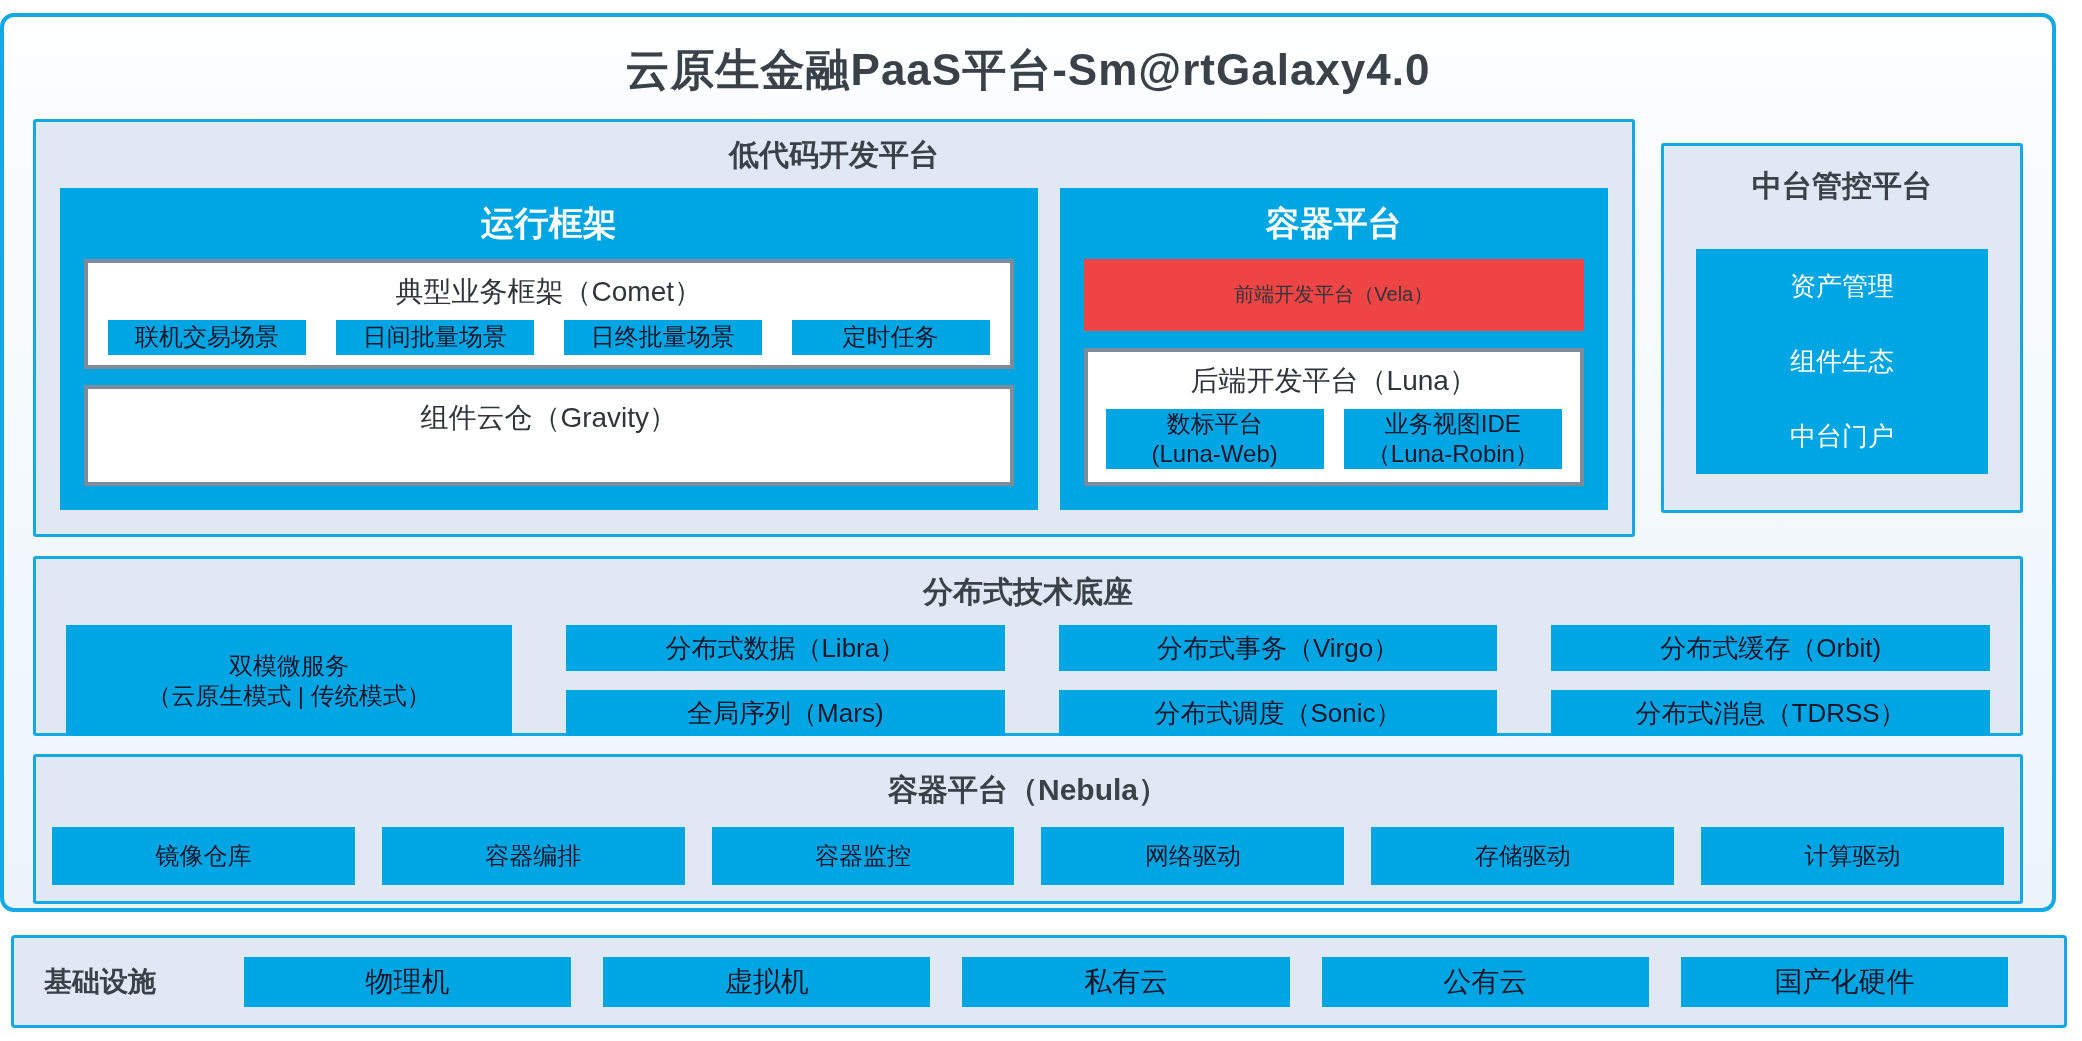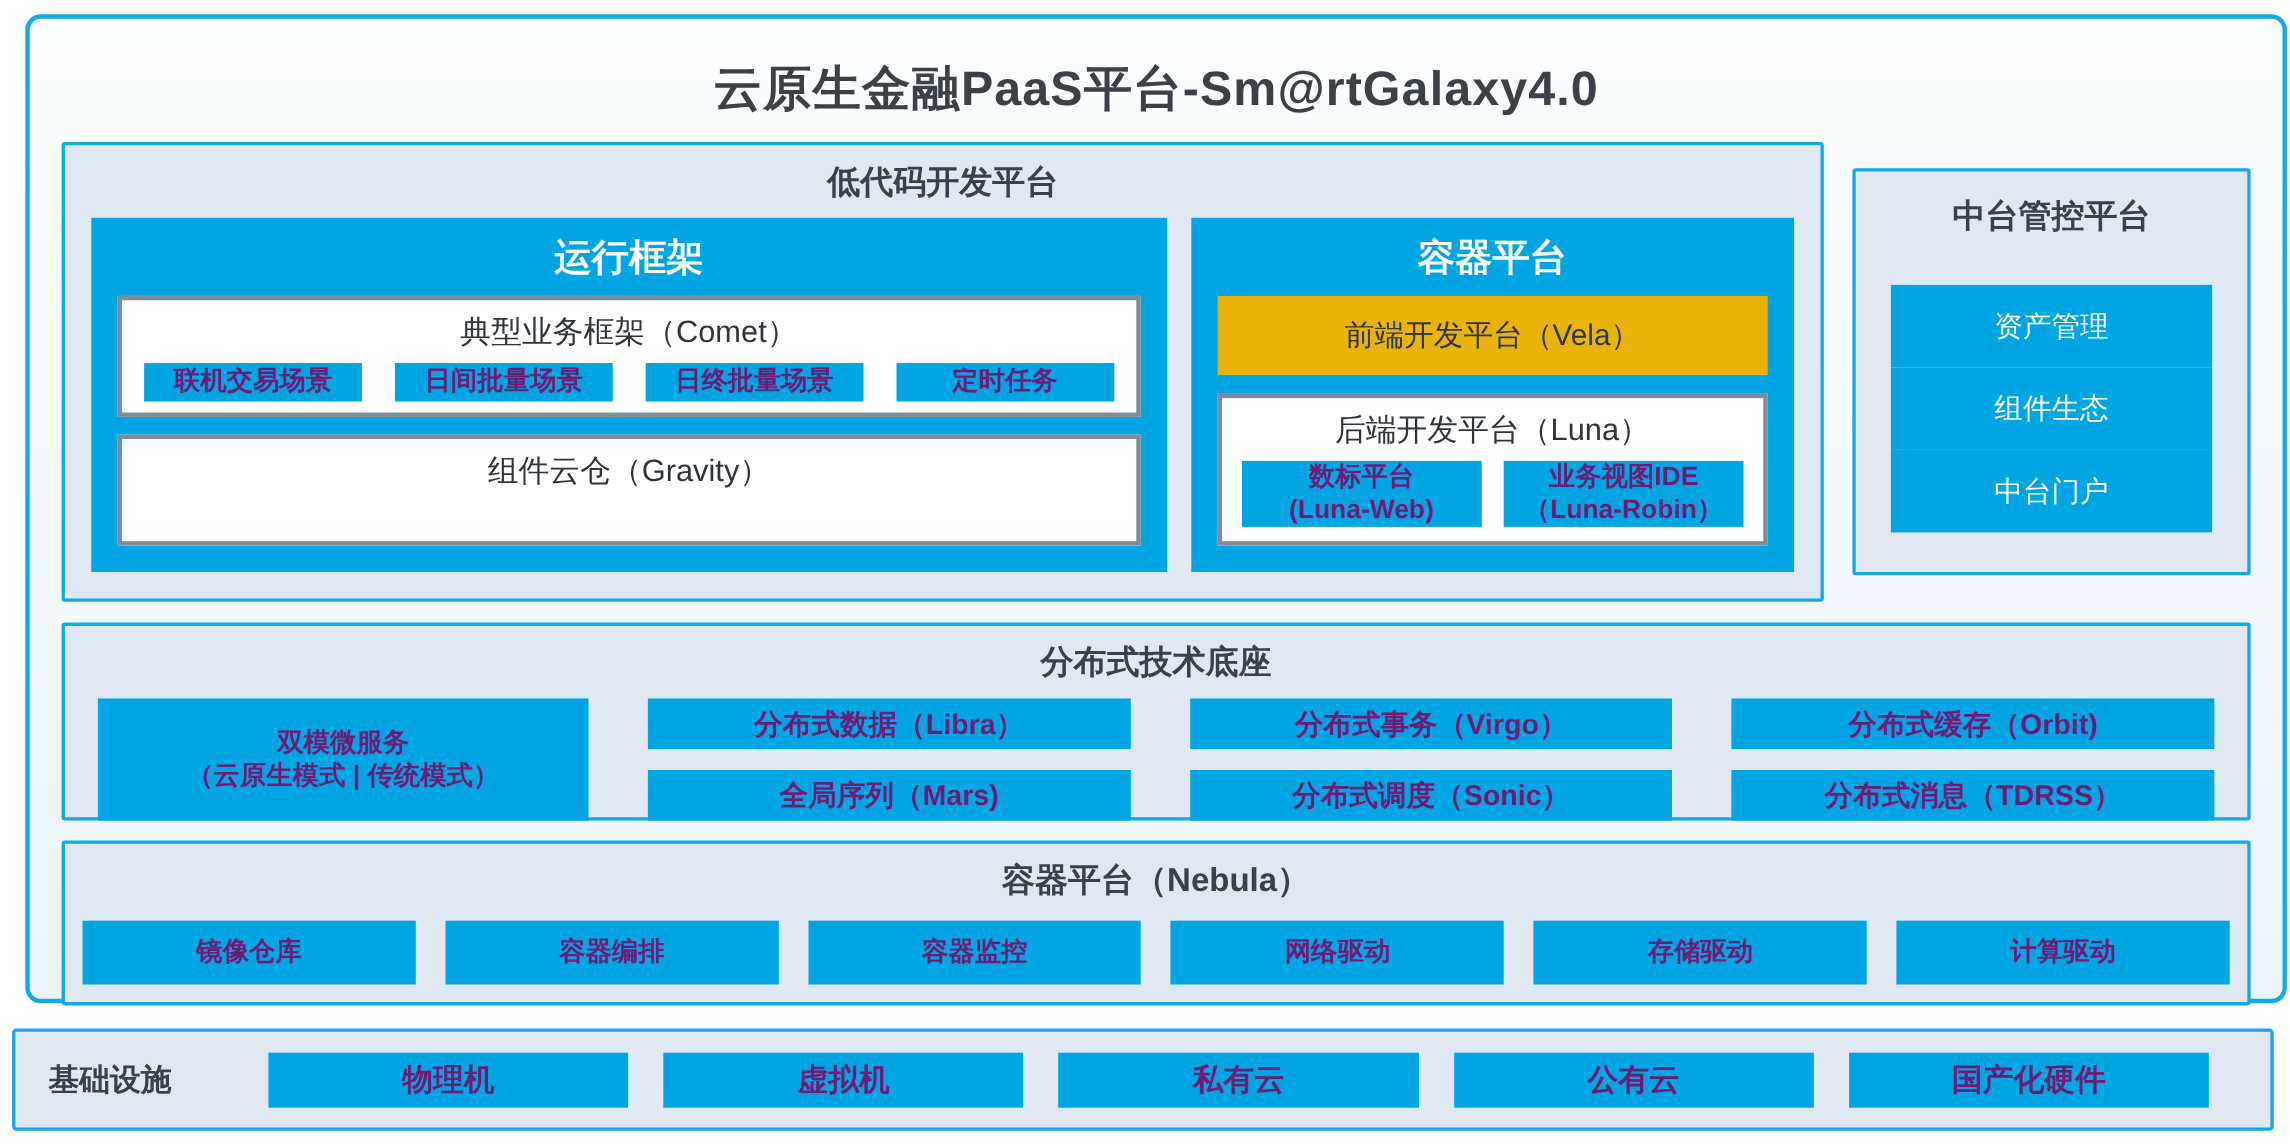--- a/index.html
+++ b/index.html
@@ -11,24 +11,24 @@
   }
   *{box-sizing:border-box;margin:0;padding:0;}
   html,body{width:2082px;height:1041px;}
   body{
     position:relative;
     background:#ffffff;
     font-family:"Liberation Sans","DejaVu Sans",sans-serif;
     color:var(--dark);
   }
   .main-frame{
-    position:absolute;left:23px;top:13px;width:2056px;height:899px;
+    position:absolute;left:0;top:13px;width:2056px;height:899px;
     border:4px solid var(--cyan);border-radius:14px;
     background:linear-gradient(180deg,#fcfeff 0%,#f3f9fd 55%,#ecf4fb 100%);
-    padding:12px 29px;
+    padding:2px 29px;
   }
   .page-title{
     text-align:center;font-size:44px;font-weight:bold;color:var(--dark);
     padding-top:22px;height:102px;letter-spacing:1px;
   }
   .row1{display:flex;gap:26px;height:413px;align-items:center;}
   .panel{
     background:var(--panel);
     border:3px solid var(--cyan);
     border-radius:3px;
@@ -52,32 +52,32 @@
   .framed{
     background:#ffffff;border:4px solid var(--grayb);
     display:flex;flex-direction:column;
   }
   .framed-title{
     text-align:center;font-size:28px;color:#2f353b;
     padding:10px 0 9px 0;white-space:nowrap;
   }
   .chip-row{display:flex;gap:30px;padding:0 20px;}
   .chip{
-    background:var(--blue);color:#701a75;
+    background:var(--blue);color:#0f172a;
     display:flex;flex-direction:column;align-items:center;justify-content:center;
-    text-align:center;flex:1;font-size:24px;line-height:1.25;white-space:nowrap;font-weight:bold;
+    text-align:center;flex:1;font-size:24px;line-height:1.25;white-space:nowrap;
   }
   .comet-box{height:110px;margin-bottom:16px;}
   .comet-box .chip-row{padding-bottom:10px;flex:1;}
   .gravity-box{flex:1;}
   .gravity-box .chip-row{padding-bottom:14px;flex:1;}
   .vela-box{
-    background:#eab308;height:72px;margin-bottom:17px;
+    background:#ef4444;height:72px;margin-bottom:17px;
     display:flex;align-items:center;justify-content:center;
-    font-size:27px;color:#2f353b;
+    font-size:20px;color:#2f353b;
   }
   .luna-box{flex:1;}
   .luna-box .chip-row{gap:20px;padding:0 18px 13px 18px;flex:1;}
   .midpanel{width:362px;display:flex;flex-direction:column;padding:0 32px 36px 32px;}
   .midpanel .panel-header{padding-top:20px;}
   .mid-buttons{flex:1;display:flex;flex-direction:column;justify-content:space-between;padding-top:30px;}
   .mid-btn{
     height:75px;background:var(--blue);color:#ffffff;font-size:26px;
     display:flex;align-items:center;justify-content:center;
   }

